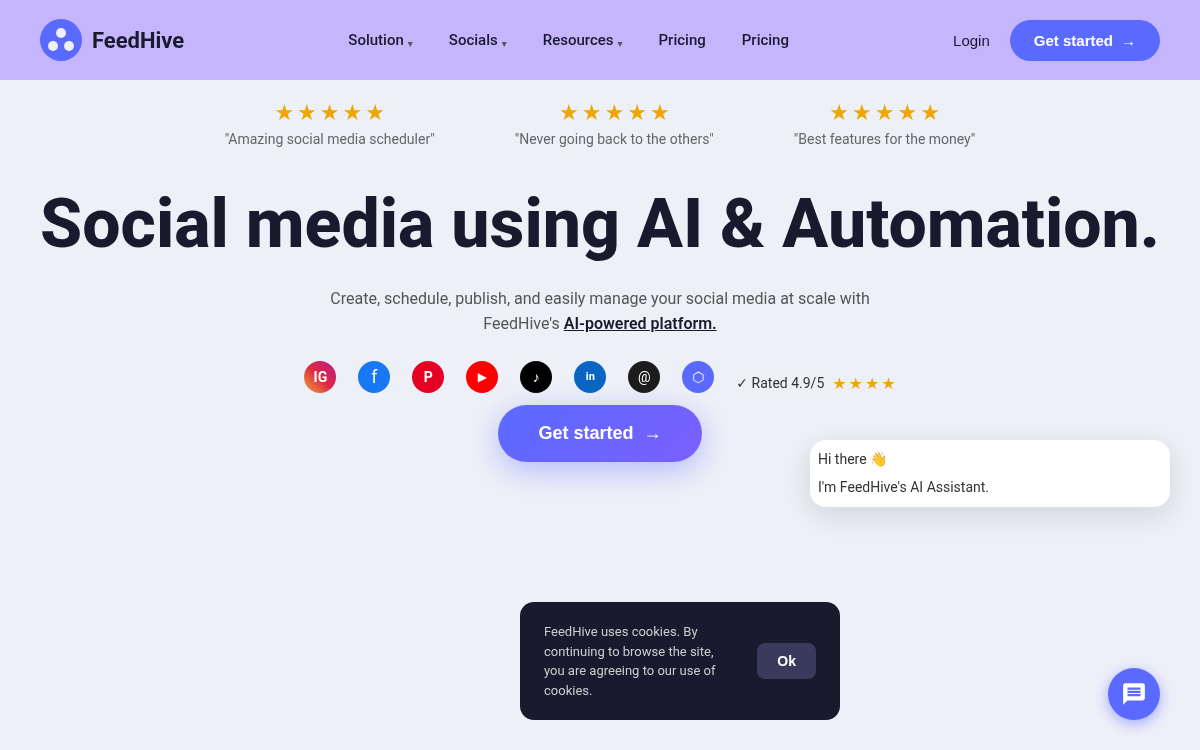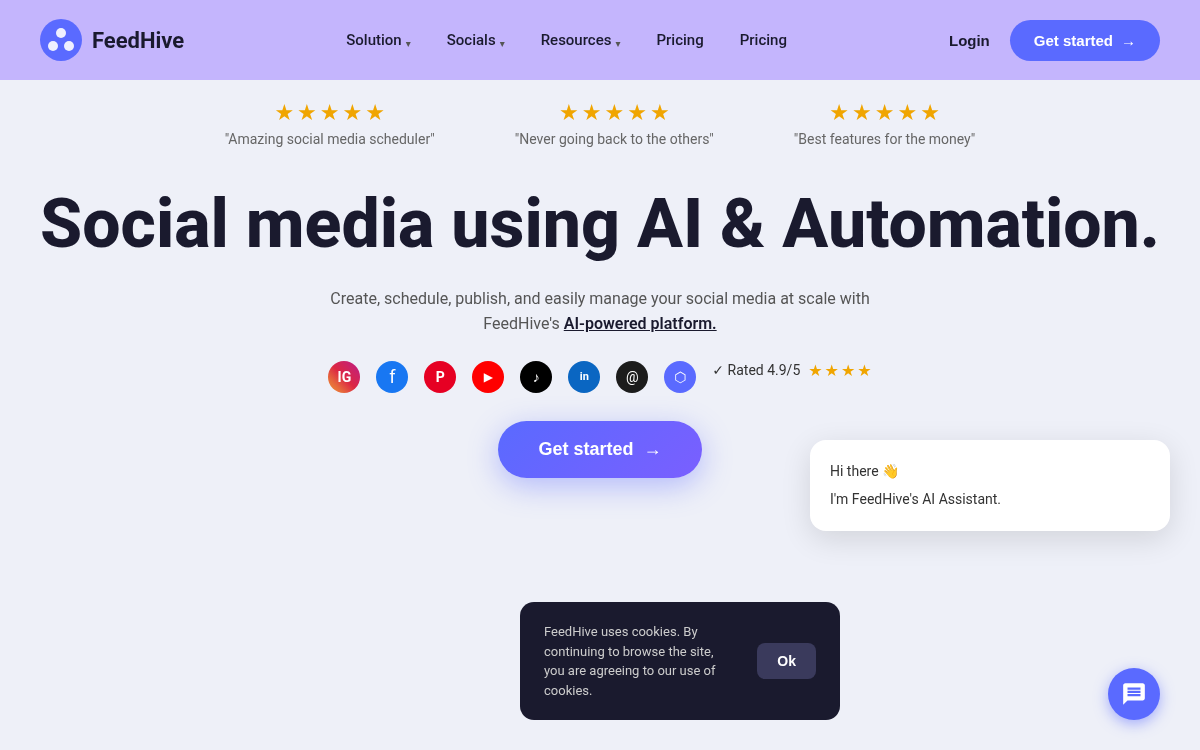--- a/index.html
+++ b/index.html
@@ -56,21 +56,21 @@
       font-size: 10px;
       color: #555;
     }
     .nav-actions {
       display: flex;
       align-items: center;
       gap: 20px;
     }
     .login-btn {
       font-size: 15px;
-      font-weight: 700;
+      font-weight: 400;
       color: #1a1a2e;
       cursor: pointer;
       background: none;
       border: none;
     }
     .get-started-btn {
       display: flex;
       align-items: center;
       gap: 8px;
       background: #5a6aff;
@@ -161,23 +161,23 @@
     }
     .subtext .ai-link {
       color: #1a1a2e;
       font-weight: 600;
       text-decoration: underline;
     }
 
     
     .socials-row {
       display: flex;
-      align-items: flex-start;
-      gap: 16px;
-      margin-bottom: 28px;
+      align-items: flex-end;
+      gap: 22px;
+      margin-bottom: 12px;
     }
     .social-icon {
       width: 32px;
       height: 32px;
       border-radius: 50%;
       display: flex;
       align-items: center;
       justify-content: center;
       font-size: 18px;
       cursor: pointer;
@@ -214,21 +214,21 @@
 
     
     .chat-widget {
       position: absolute;
       top: 440px;
       right: 30px;
       width: 360px;
       background: white;
       border-radius: 16px;
       box-shadow: 0 8px 30px rgba(0,0,0,0.12);
-      padding: 20px;
+      padding: 8px;
       z-index: 20;
     }
     .chat-line {
       font-size: 14px;
       color: #333;
       line-height: 1.6;
       margin-bottom: 6px;
     }
     .chat-line:last-child { margin-bottom: 0; }
 

